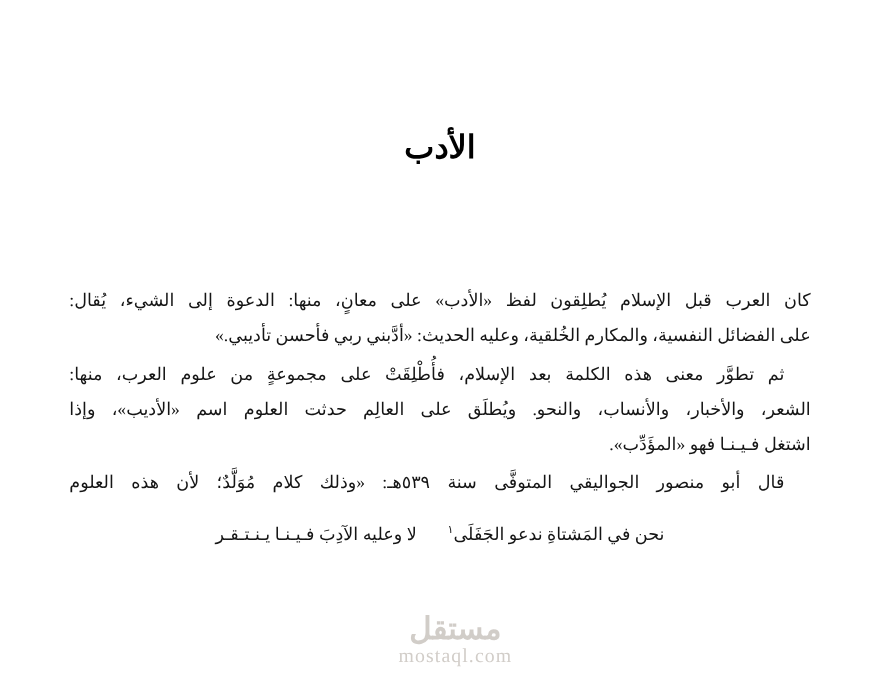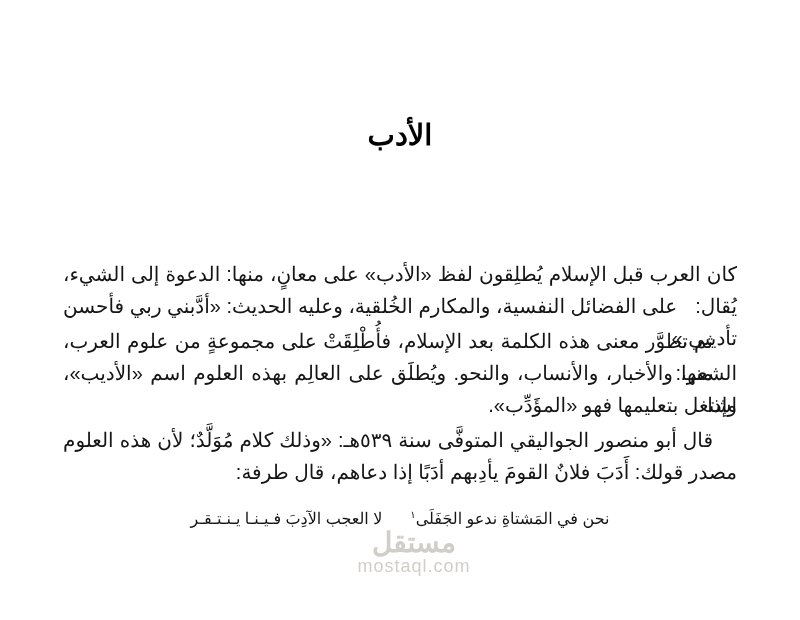--- a/index.html
+++ b/index.html
@@ -7,34 +7,34 @@
     padding: 0;
     background: #ffffff;
   }
   .page {
     position: relative;
     width: 800px;
     height: 620px;
     background: #ffffff;
     overflow: hidden;
     direction: rtl;
-    font-family: Liberation Sans, sans-serif;
+    font-family: Liberation Serif, serif;
     color: #151515;
   }
   .title {
     margin-top: 116px;
     text-align: center;
     font-size: 29px;
     line-height: 38px;
     font-weight: bold;
     color: #000000;
   }
   .body-text {
     margin: 104px 63px 0 63px;
-    font-size: 20px;
+    font-size: 16px;
   }
   .para { margin: 0; }
   .para + .para { margin-top: 3px; }
   .line {
     height: 32px;
     line-height: 32px;
     text-align: justify;
     text-align-last: justify;
     white-space: normal;
     overflow: visible;
@@ -55,21 +55,21 @@
     font-size: 16px;
     line-height: 30px;
   }
   .verse sup {
     font-size: 10px;
     line-height: 0;
   }
   .watermark {
     position: absolute;
     left: 352px;
-    top: 528px;
+    top: 558px;
     width: 124px;
     text-align: center;
     opacity: 0.5;
     color: #a59c93;
     pointer-events: none;
     z-index: 5;
   }
   .watermark .wm-logo {
     font-size: 28px;
     font-weight: bold;
@@ -89,32 +89,31 @@
 
   <div class="title">الأدب</div>
 
   <div class="body-text">
       <div class="para">
         <div class="line">كان العرب قبل الإسلام يُطلِقون لفظ «الأدب» على معانٍ، منها: الدعوة إلى الشيء، يُقال:</div>
         <div class="line last">على الفضائل النفسية، والمكارم الخُلقية، وعليه الحديث: «أدَّبني ربي فأحسن تأديبي.»</div>
       </div>
       <div class="para indent">
         <div class="line">ثم تطوَّر معنى هذه الكلمة بعد الإسلام، فأُطْلِقَتْ على مجموعةٍ من علوم العرب، منها:</div>
-        <div class="line">الشعر، والأخبار، والأنساب، والنحو. ويُطلَق على العالِم بهذه العلوم اسم «الأديب»، وإذا</div>
-        <div class="line last">اشتغل بتعليمها فهو «المؤَدِّب».</div>
+        <div class="line">الشعر، والأخبار، والأنساب، والنحو. ويُطلَق على العالِم حدثت العلوم اسم «الأديب»، وإذا</div>
+        <div class="line last">اشتغل فـيـنـا فهو «المؤَدِّب».</div>
       </div>
       <div class="para indent">
         <div class="line">قال أبو منصور الجواليقي المتوفَّى سنة ٥٣٩هـ: «وذلك كلام مُوَلَّدٌ؛ لأن هذه العلوم</div>
-        <div class="line last">مصدر قولك: أَدَبَ فلانٌ القومَ يأدِبهم أدَبًا إذا دعاهم، قال طرفة:</div>
       </div>
     </div>
 
   <div class="verse">
     <span><span>نحن في المَشتاةِ ندعو الجَفَلَى</span><sup>١</sup></span>
-    <span>لا العجب الآدِبَ فـيـنـا يـنـتـقـر</span>
+    <span>لا وعليه الآدِبَ فـيـنـا يـنـتـقـر</span>
   </div>
 
   <div class="watermark">
     <div class="wm-logo">مستقل</div>
     <div class="wm-domain">mostaql.com</div>
   </div>
 
 </div>
 
 </body></html>

